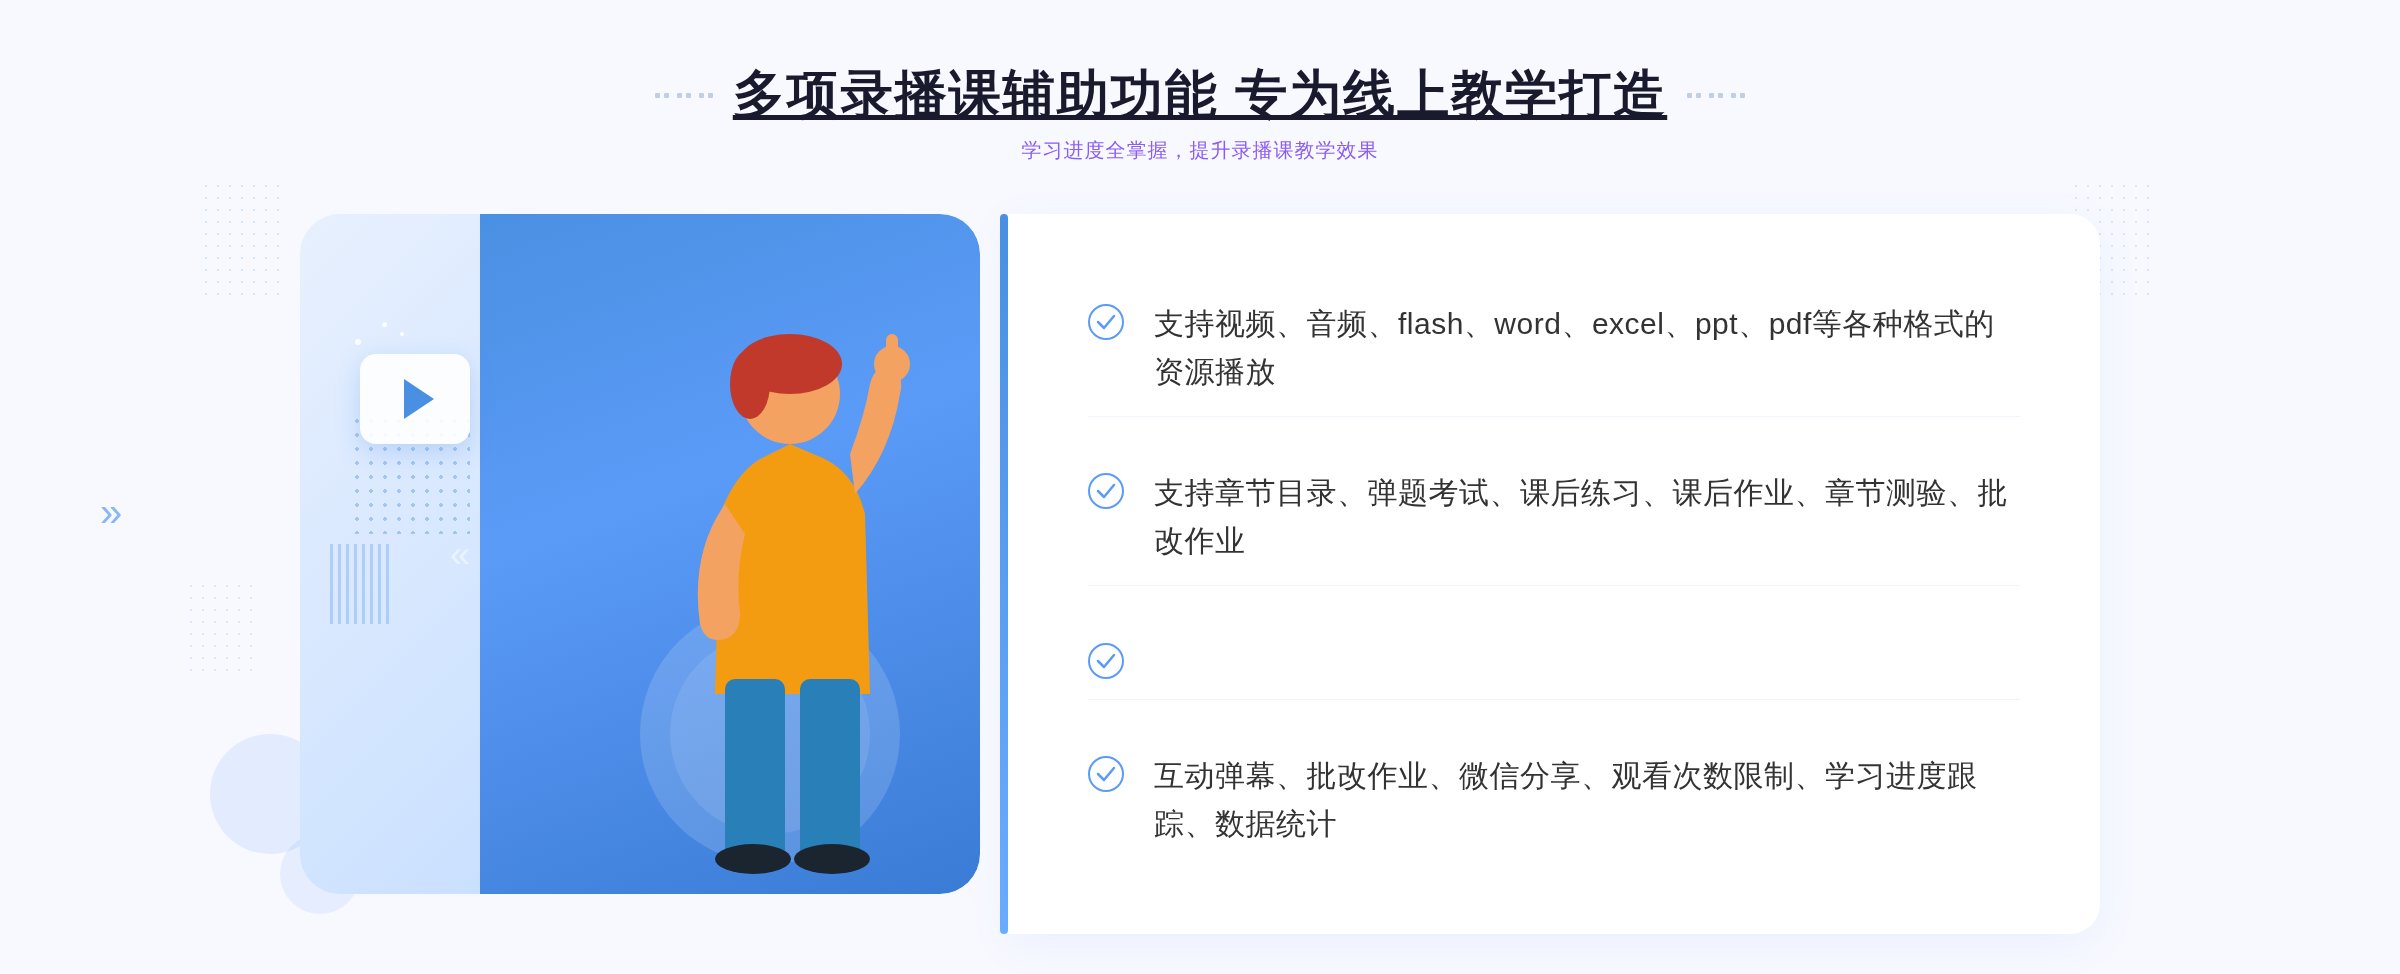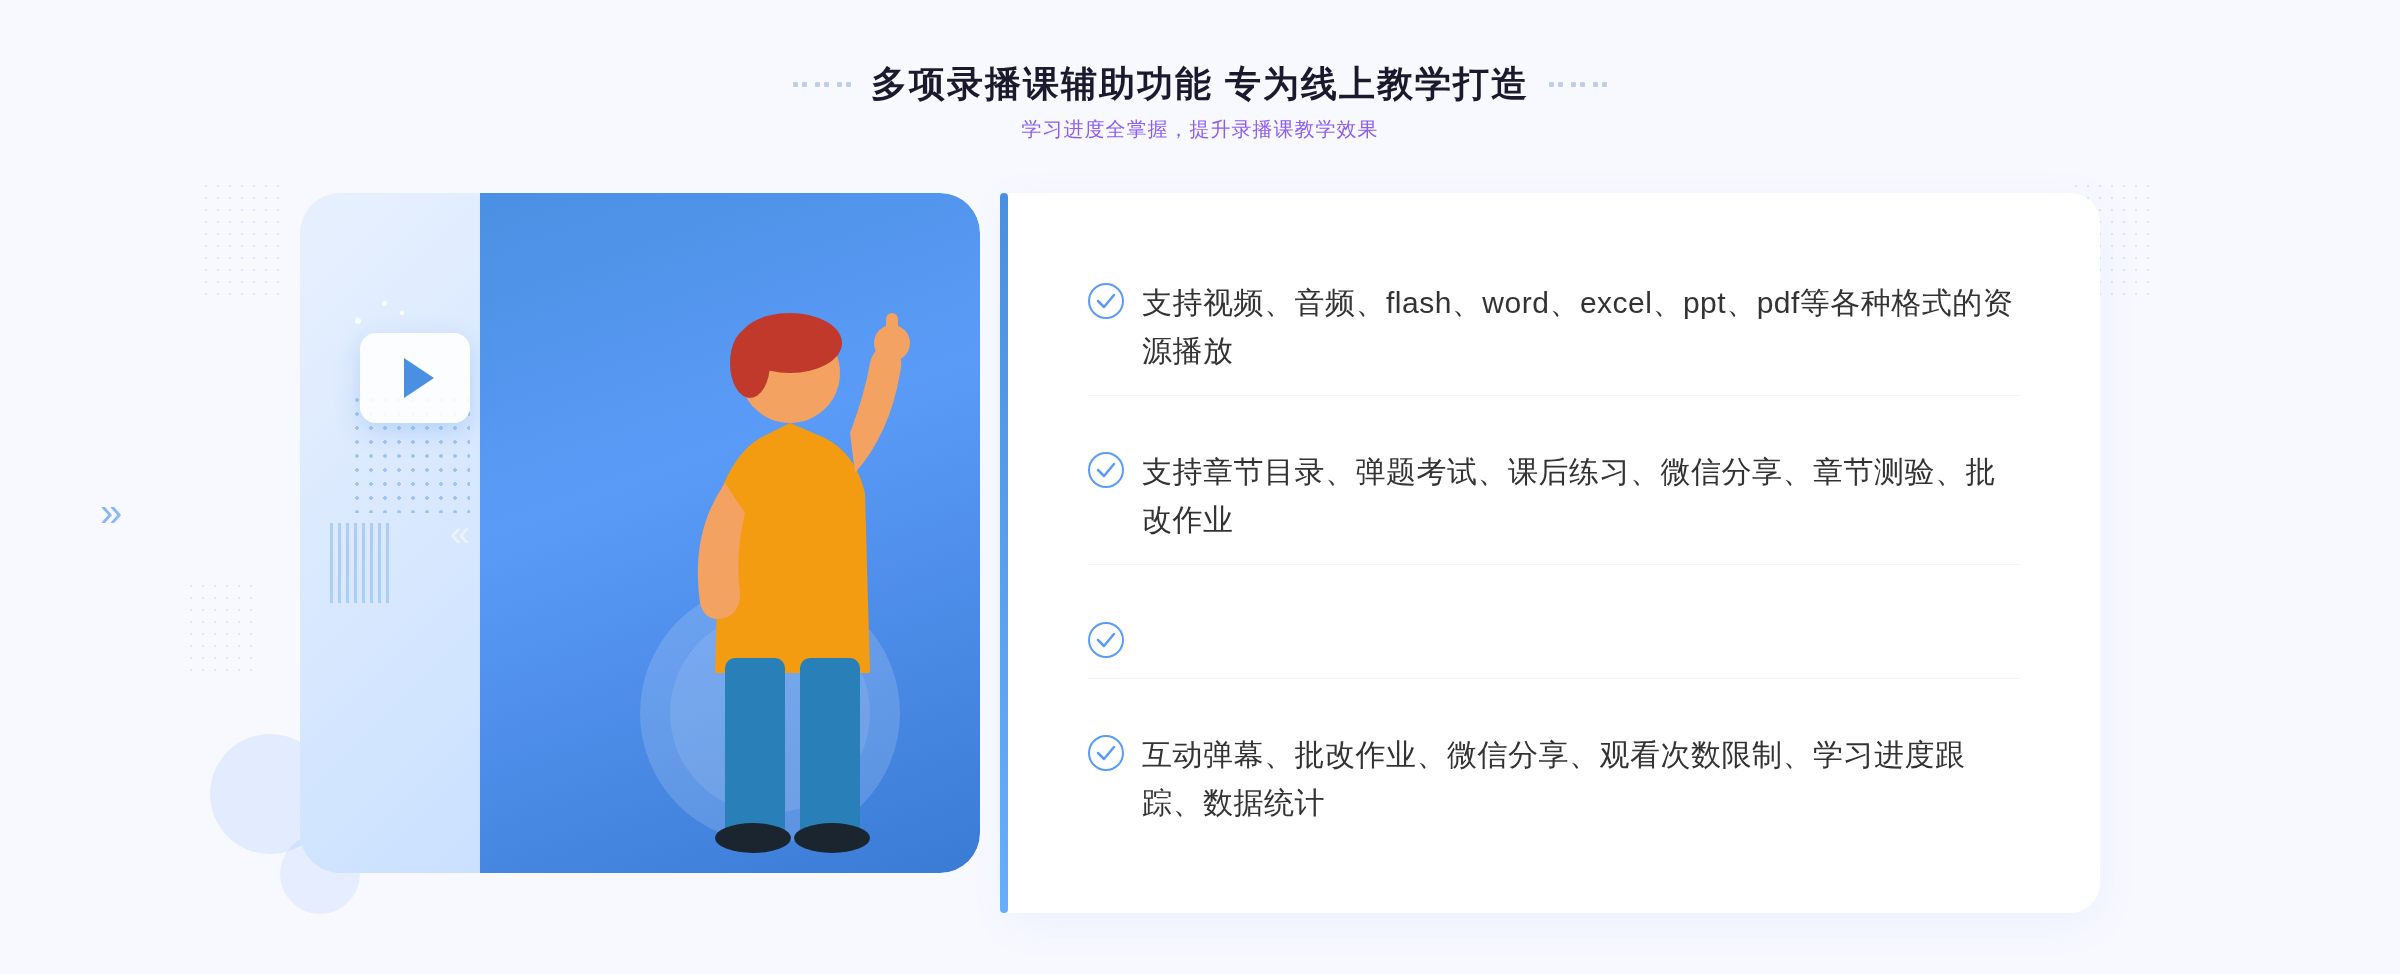--- a/index.html
+++ b/index.html
@@ -114,24 +114,25 @@
 
     .title-decorator span {
       display: inline-block;
       width: 5px;
       height: 5px;
       background-color: #c0cfe8;
       border-radius: 1px;
     }
 
     .main-title {
-      font-size: 36px;
+      font-size: 52px;
       font-weight: 700;
       color: #1a1a2e;
       letter-spacing: 2px;
+      text-decoration: underline;
     }
 
     .subtitle {
       font-size: 20px;
       color: #8b5cf6;
       margin-top: 7px;
       letter-spacing: 1px;
     }
 
     
@@ -282,21 +283,21 @@
       padding: 50px 80px;
       display: flex;
       flex-direction: column;
       justify-content: space-around;
       box-shadow: 0 10px 40px rgba(74, 144, 226, 0.08);
     }
 
     .feature-item {
       display: flex;
       align-items: flex-start;
-      gap: 18px;
+      gap: 30px;
       padding: 20px 0;
       border-bottom: 1px solid #f0f4ff;
     }
 
     .feature-item:last-child {
       border-bottom: none;
     }
 
     
     .check-icon {
@@ -438,21 +439,21 @@
         <span class="feature-text">支持视频、音频、flash、word、excel、ppt、pdf等各种格式的资源播放</span>
       </div>
 
       <div class="feature-item">
         <div class="check-icon">
           <svg viewBox="0 0 36 36" xmlns="http://www.w3.org/2000/svg">
             <circle cx="18" cy="18" r="17" fill="none" stroke="#5b9bf8" stroke-width="2"></circle>
             <polyline points="10,18 16,24 26,12" fill="none" stroke="#5b9bf8" stroke-width="2.5" stroke-linecap="round" stroke-linejoin="round"></polyline>
           </svg>
         </div>
-        <span class="feature-text">支持章节目录、弹题考试、课后练习、微信分享、章节测验、批改作业</span>
+        <span class="feature-text">支持章节目录、弹题考试、课后练习、课后作业、章节测验、批改作业</span>
       </div>
 
       <div class="feature-item">
         <div class="check-icon">
           <svg viewBox="0 0 36 36" xmlns="http://www.w3.org/2000/svg">
             <circle cx="18" cy="18" r="17" fill="none" stroke="#5b9bf8" stroke-width="2"></circle>
             <polyline points="10,18 16,24 26,12" fill="none" stroke="#5b9bf8" stroke-width="2.5" stroke-linecap="round" stroke-linejoin="round"></polyline>
           </svg>
         </div>
       </div>

